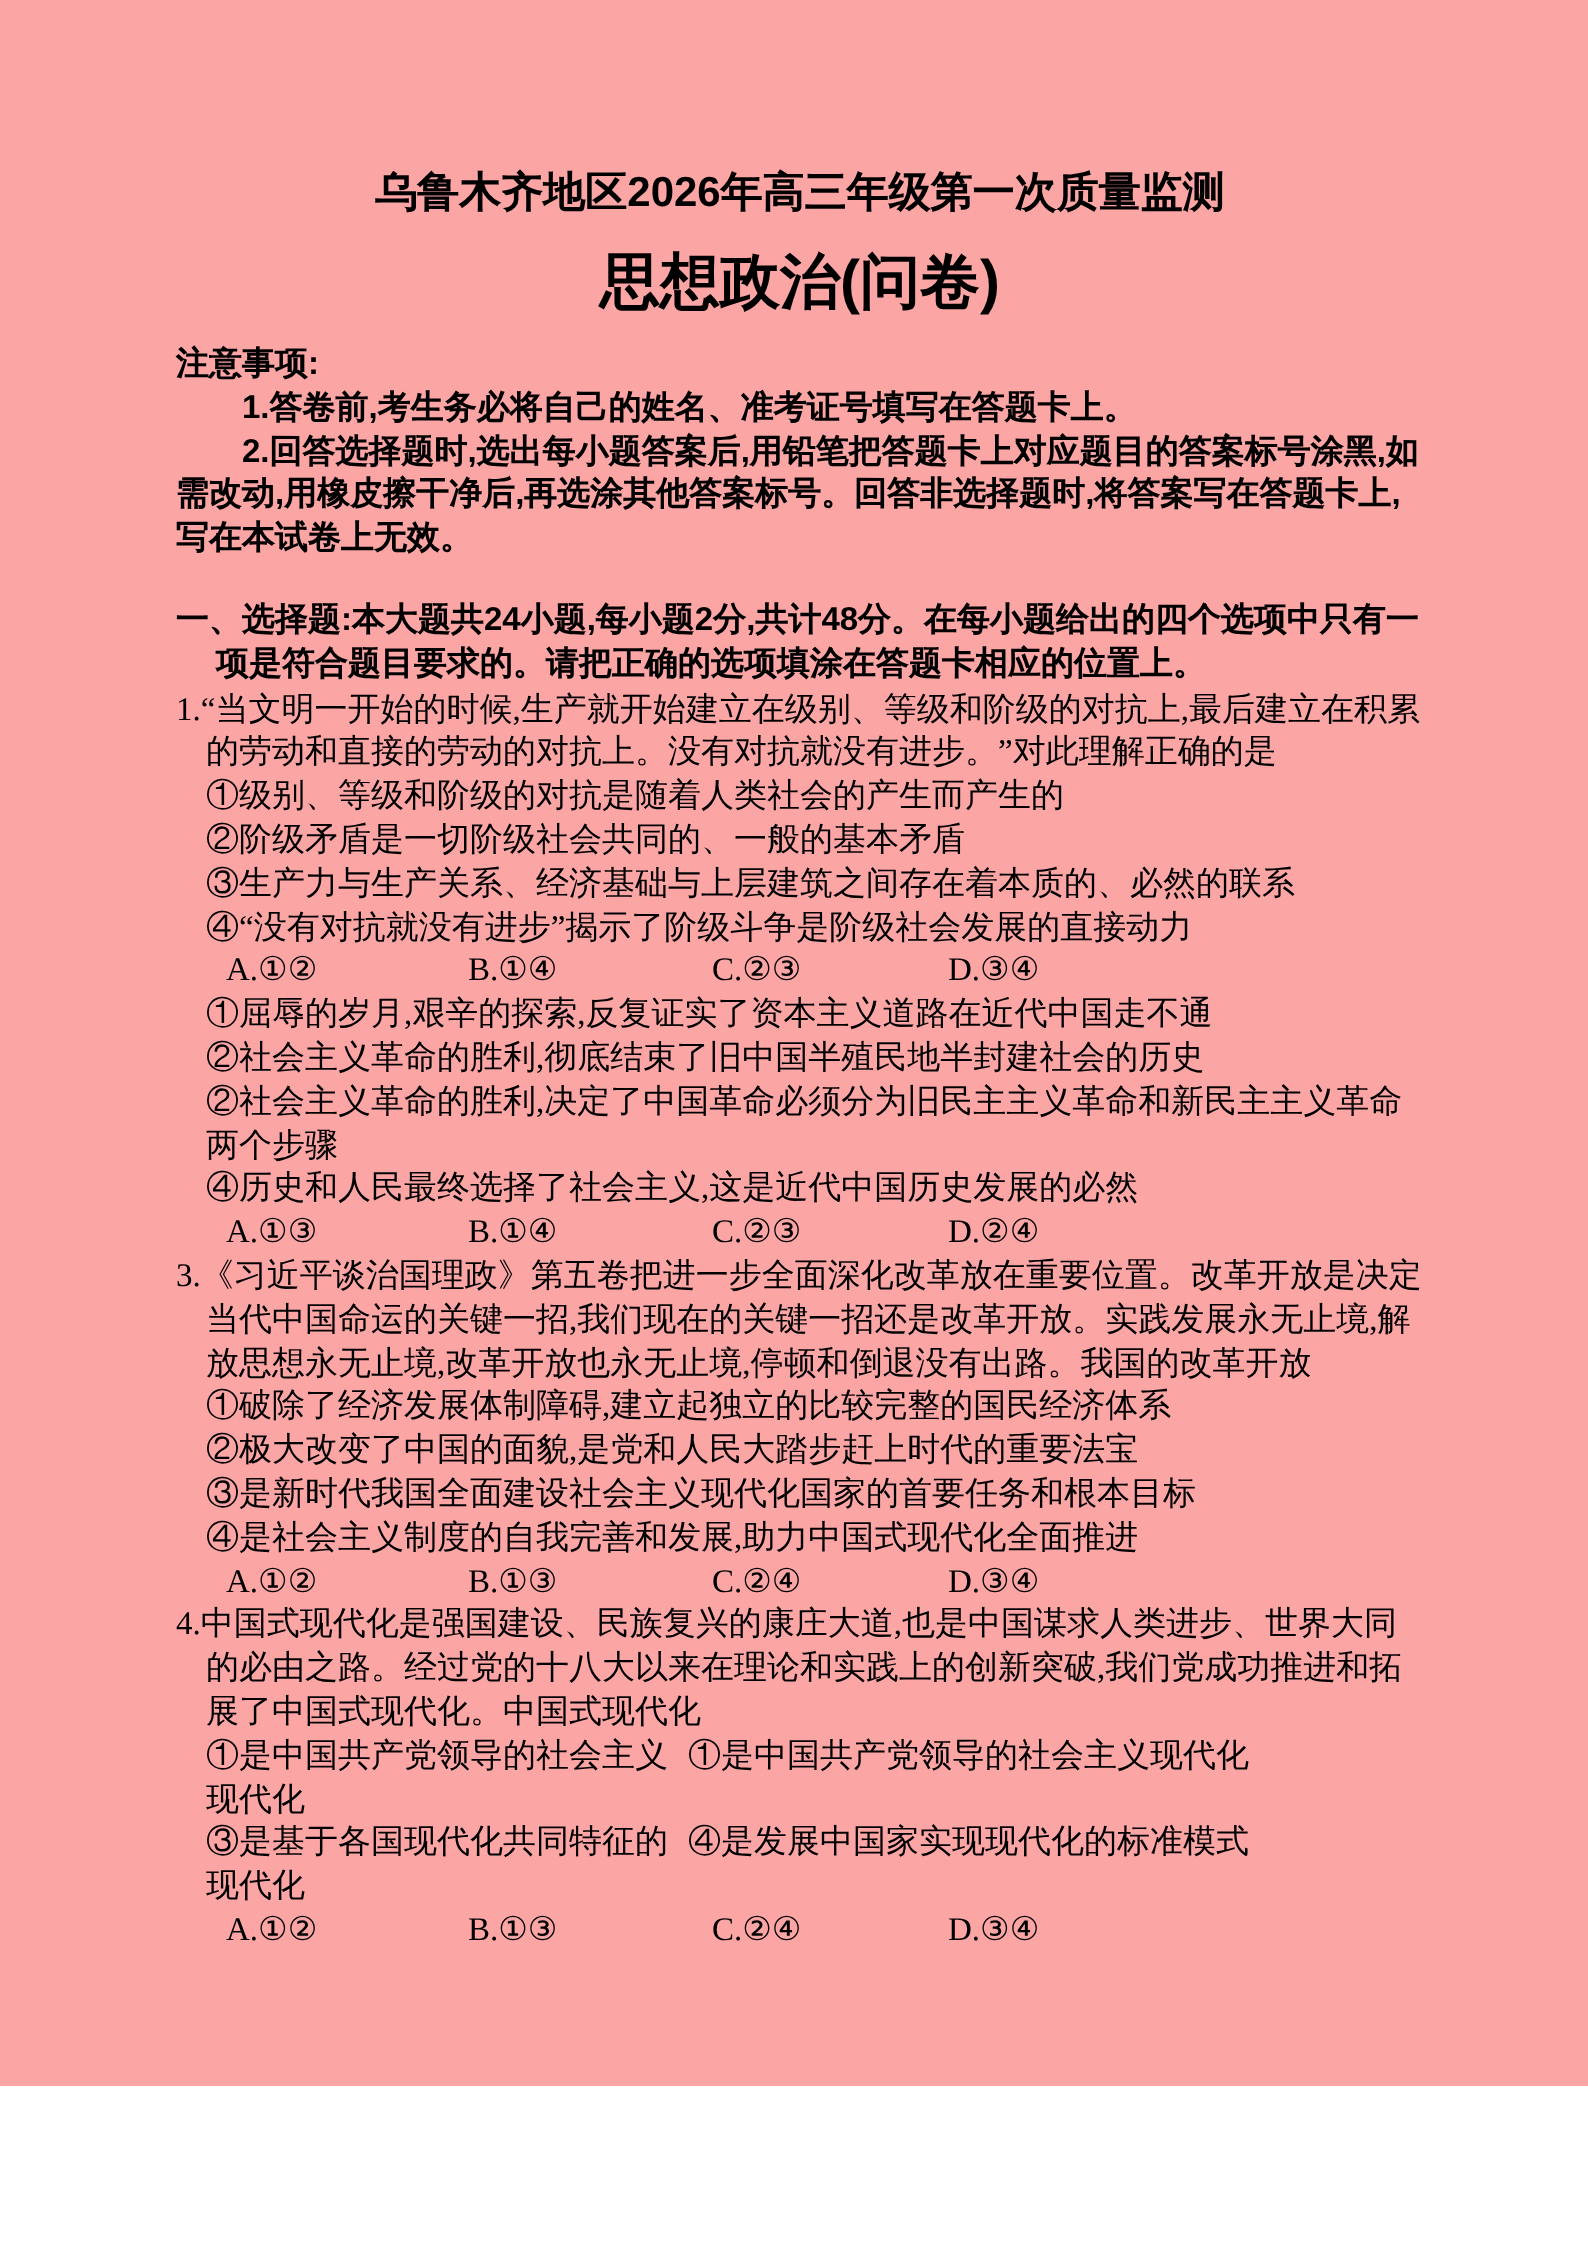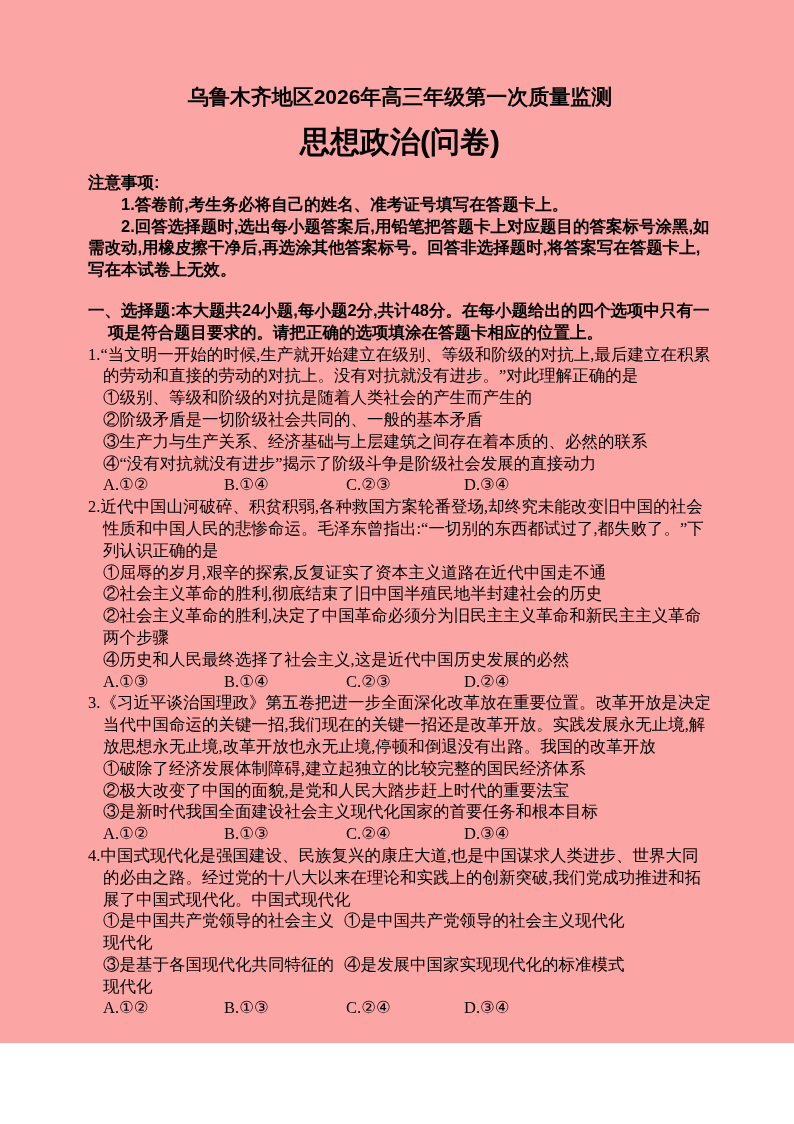--- a/index.html
+++ b/index.html
@@ -19,21 +19,21 @@
   .subtitle { text-align:center; font-size:30px; line-height:34px; margin-top:16px; }
   .meta { text-align:center; font-size:17px; line-height:21px; margin-top:13px; font-style:italic; }
   .notice { margin-top:13px; }
   .notice p { margin:0; }
   .notice-item { text-indent:2em; }
   .section-heading { margin-top:19px; padding-left:20px; text-indent:-20px; }
   .question p { margin:0; }
   .stem { padding-left:15px; text-indent:-15px; }
   .stmt { padding-left:15px; }
   .stmt-grid { margin-left:15px; display:grid; grid-template-columns:241px 1fr; }
-  .options { margin-left:15px; display:flex; }
+  .options { margin-left:25px; display:flex; }
   .opt-a { width:121px; } .opt-b { width:122px; } .opt-c { width:118px; }
   .footer {
     position:absolute; left:0; top:1088px; width:794px;
     text-align:center; font-size:13.5px; line-height:17px;
   }
   .footer span { margin:0 8px; }
 </style>
 </head>
 <body>
 
@@ -59,38 +59,38 @@
       <p class="stmt">④“没有对抗就没有进步”揭示了阶级斗争是阶级社会发展的直接动力</p>
       <div class="options">
         <span class="opt-a">A.①②</span>
         <span class="opt-b">B.①④</span>
         <span class="opt-c">C.②③</span>
         <span class="opt-d">D.③④</span>
       </div>
     </div>
 
     <div class="question">
-      <p class="stem">2.近代中国山河破碎、积贫积弱,各种救国方案轮番登场,却终究未能改变旧中国的社会性质和中国人民的悲惨命运。毛泽东曾指出:“一切别的东西都试过了,都失败了。”下列认识正确的是</p>
       <p class="stmt">①屈辱的岁月,艰辛的探索,反复证实了资本主义道路在近代中国走不通</p>
       <p class="stmt">②社会主义革命的胜利,彻底结束了旧中国半殖民地半封建社会的历史</p>
       <p class="stmt">②社会主义革命的胜利,决定了中国革命必须分为旧民主主义革命和新民主主义革命两个步骤</p>
       <p class="stmt">④历史和人民最终选择了社会主义,这是近代中国历史发展的必然</p>
       <div class="options">
         <span class="opt-a">A.①③</span>
         <span class="opt-b">B.①④</span>
         <span class="opt-c">C.②③</span>
         <span class="opt-d">D.②④</span>
       </div>
     </div>
 
     <div class="question">
       <p class="stem">3.《习近平谈治国理政》第五卷把进一步全面深化改革放在重要位置。改革开放是决定当代中国命运的关键一招,我们现在的关键一招还是改革开放。实践发展永无止境,解放思想永无止境,改革开放也永无止境,停顿和倒退没有出路。我国的改革开放</p>
       <p class="stmt">①破除了经济发展体制障碍,建立起独立的比较完整的国民经济体系</p>
       <p class="stmt">②极大改变了中国的面貌,是党和人民大踏步赶上时代的重要法宝</p>
       <p class="stmt">③是新时代我国全面建设社会主义现代化国家的首要任务和根本目标</p>
+      <p class="stmt">④是社会主义制度的自我完善和发展,助力中国式现代化全面推进</p>
       <div class="options">
         <span class="opt-a">A.①②</span>
         <span class="opt-b">B.①③</span>
         <span class="opt-c">C.②④</span>
         <span class="opt-d">D.③④</span>
       </div>
     </div>
 
     <div class="question">
       <p class="stem">4.中国式现代化是强国建设、民族复兴的康庄大道,也是中国谋求人类进步、世界大同的必由之路。经过党的十八大以来在理论和实践上的创新突破,我们党成功推进和拓展了中国式现代化。中国式现代化</p>

